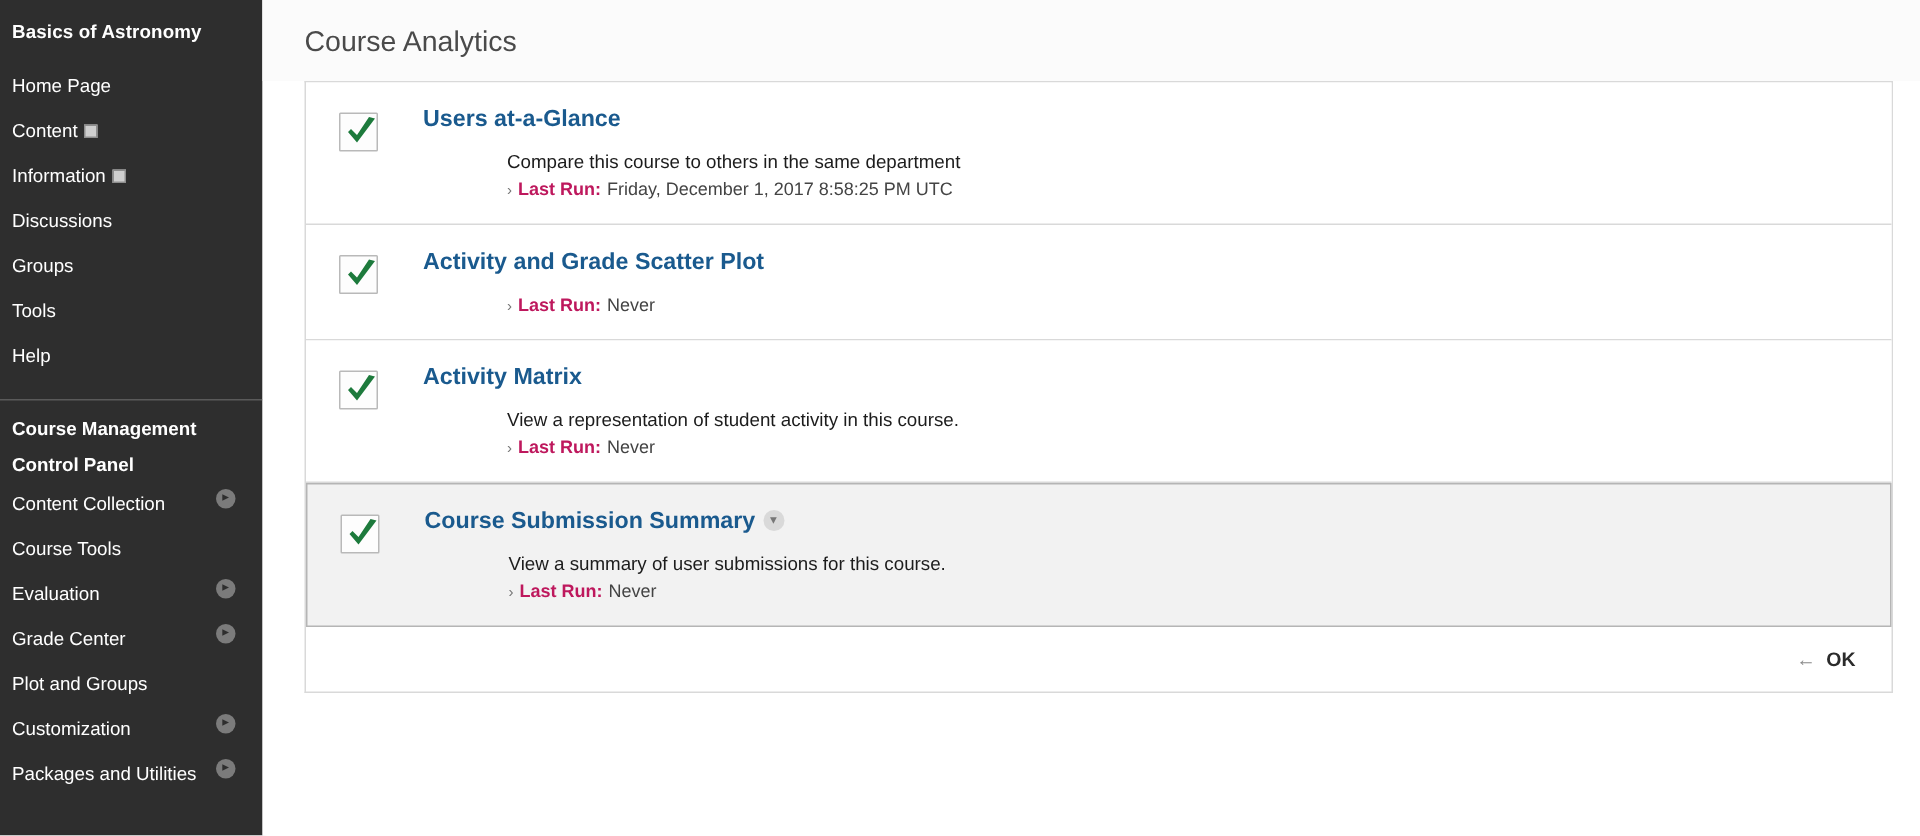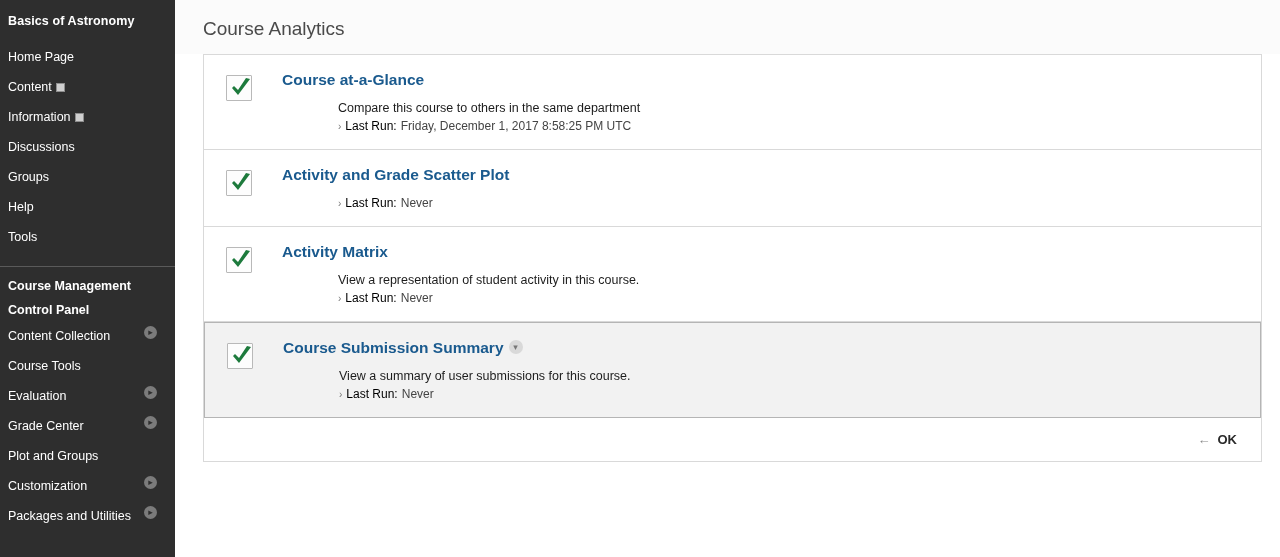--- a/index.html
+++ b/index.html
@@ -172,21 +172,21 @@
   }
   .report-meta {
     font-size: 12px;
     color: #444;
     margin-left: 56px;
     display: flex;
     align-items: baseline;
     gap: 4px;
   }
   .meta-arrow { color: #777; font-size: 10px; }
-  .meta-label { font-weight: normal; color: #000000; }
+  .meta-label { font-weight: bold; color: #be185d; }
   .meta-value { color: #444; }
 
   .footer-bar {
     border: 1px solid #d9d9d9;
     border-top: none;
     background: #ffffff;
     height: 44px;
     display: flex;
     align-items: center;
     justify-content: flex-end;
@@ -233,24 +233,24 @@
       <span>Information</span>
       <span class="mini-icon"></span>
     </div>
     <div class="nav-item">
       <span>Discussions</span>
     </div>
     <div class="nav-item">
       <span>Groups</span>
     </div>
     <div class="nav-item">
+      <span>Tools</span>
+    </div>
+    <div class="nav-item">
       <span>Help</span>
-    </div>
-    <div class="nav-item">
-      <span>Tools</span>
     </div>
 
     <div class="sidebar-divider"></div>
 
     <div class="section-head">Course Management</div>
     <div class="sub-head">Control Panel</div>
 
     <div class="cp-item">
       <span>Content Collection</span>
       <span class="chev">▸</span>
@@ -287,21 +287,21 @@
     <div class="content-wrap">
       <div class="report-list">
 
         <div class="report-row">
           <div class="check-box">
             <svg width="24" height="24" viewBox="0 0 24 24">
               <path d="M3 12 L9 19 L21 3 L17 2 L9 14 L5 10 Z" fill="#1d7a3c"></path>
             </svg>
           </div>
           <div class="report-body">
-            <a class="report-title">Course at-a-Glance</a>
+            <a class="report-title">Users at-a-Glance</a>
             <div class="report-desc">Compare this course to others in the same department</div>
             <div class="report-meta">
               <span class="meta-arrow">›</span>
               <span class="meta-label">Last Run:</span>
               <span class="meta-value">Friday, December 1, 2017 8:58:25 PM UTC</span>
             </div>
           </div>
         </div>
 
         <div class="report-row">

